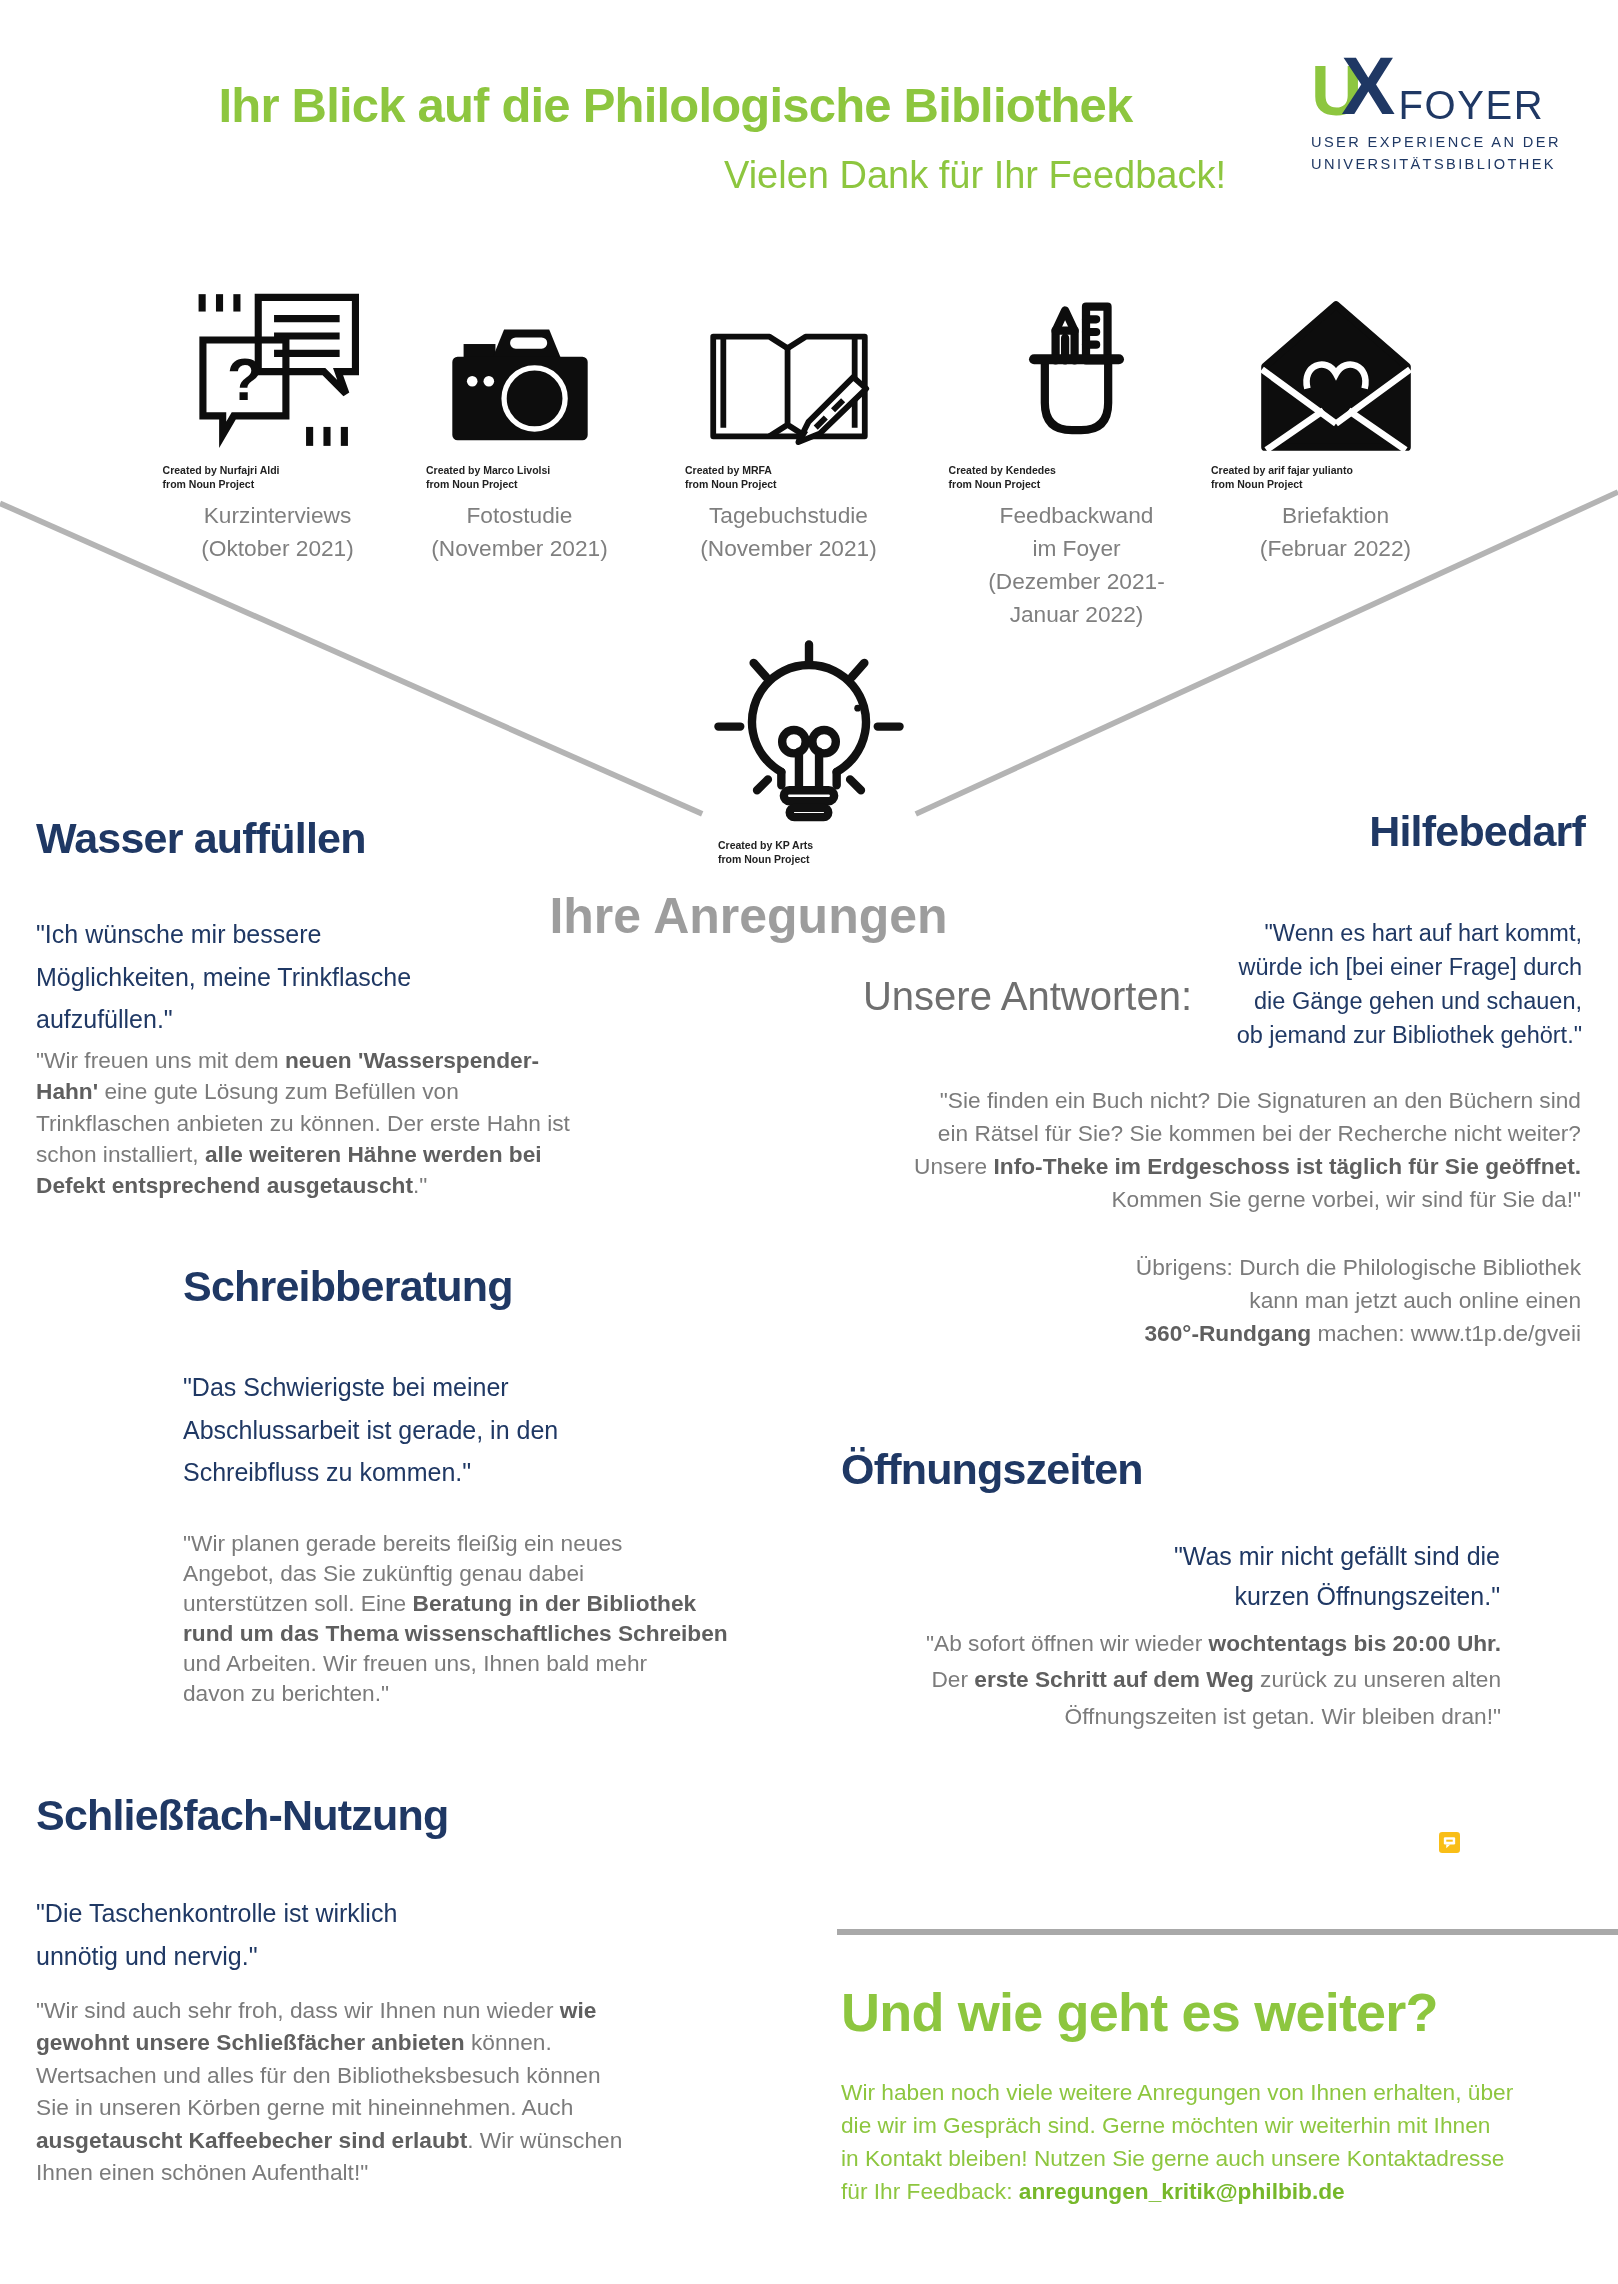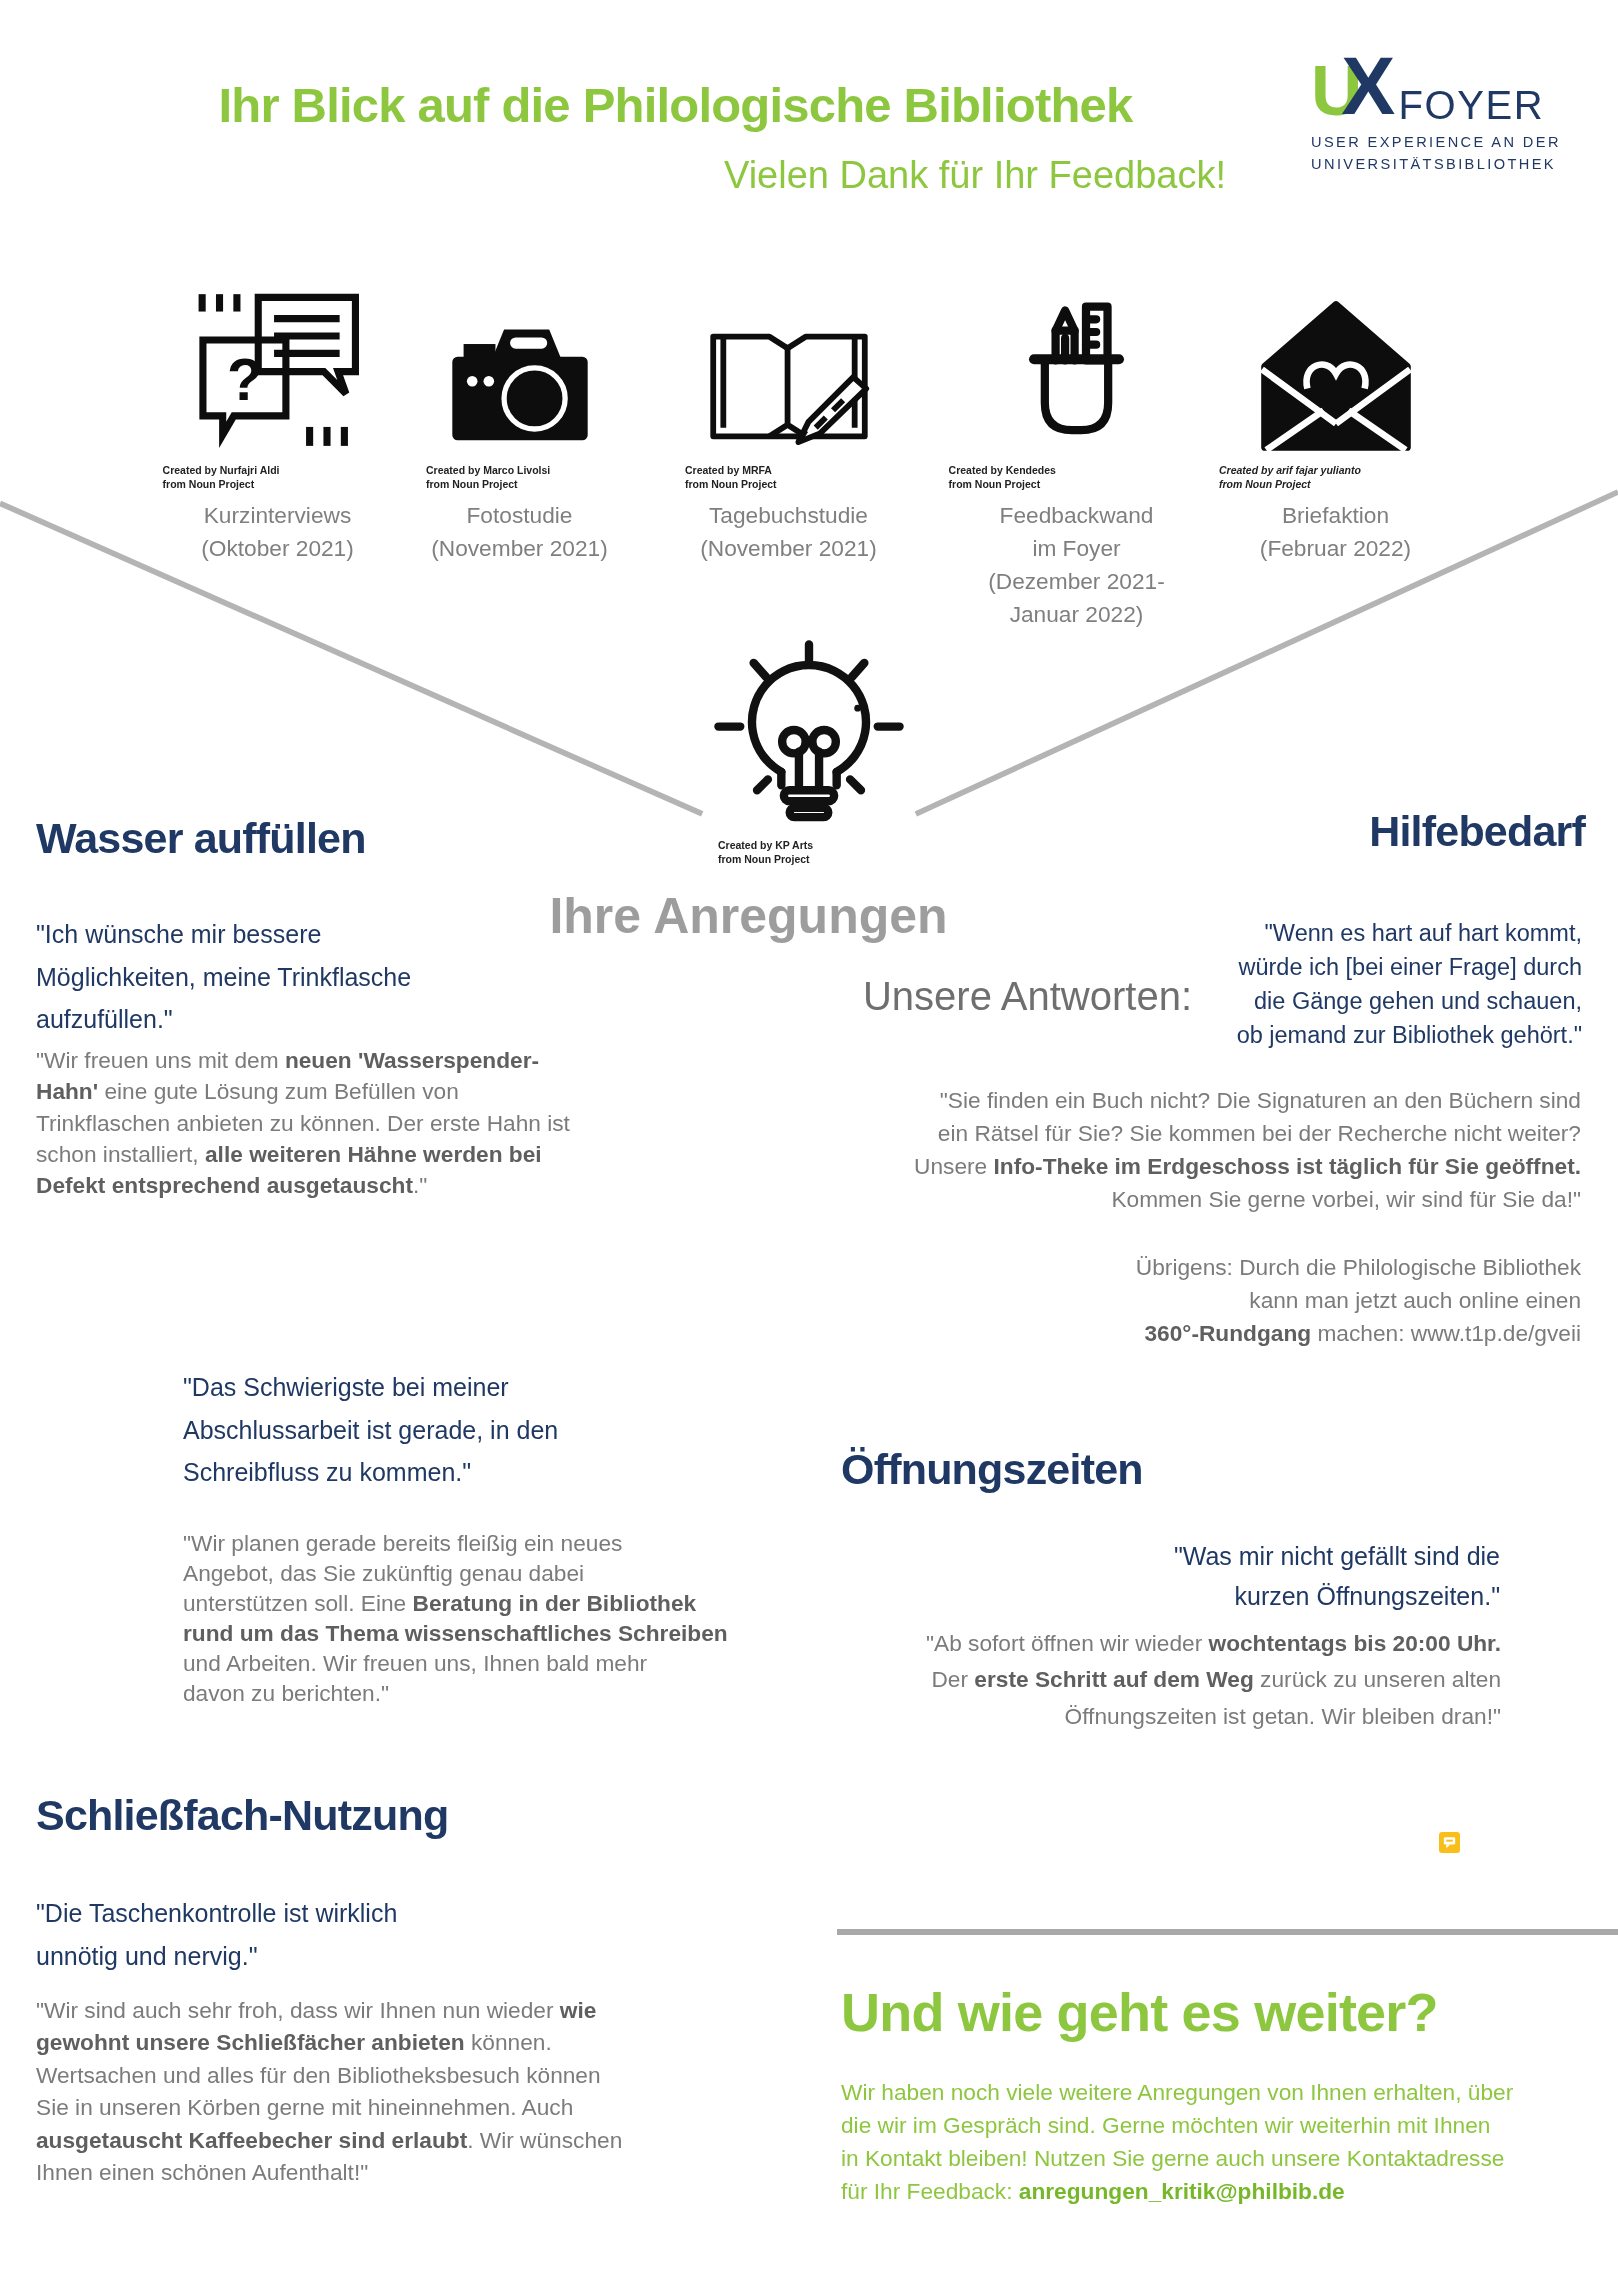--- a/index.html
+++ b/index.html
@@ -19,21 +19,21 @@
   .logo-row{display:flex;align-items:flex-end;line-height:0.9;}
   .logo-u{font-size:71px;font-weight:bold;color:#8dc63f;}
   .logo-x{font-size:81px;font-weight:bold;color:#1f3864;margin-left:-21px;}
   .logo-foyer{font-size:40px;color:#1f3864;letter-spacing:1.6px;margin-left:3.2px;}
   .logo-sub{margin-top:9px;font-size:14.6px;letter-spacing:2.4px;color:#1f3864;line-height:1.5;}
 
   .method{top:275px;width:259px;text-align:center;}
   .icon-box{height:178px;display:flex;align-items:flex-end;justify-content:center;}
   .credit{margin-top:9.7px;font-size:10.5px;font-weight:bold;color:#222;line-height:1.35;text-align:left;}
   .m1 .credit{margin-left:14.6px;} .m2 .credit{margin-left:36px;} .m3 .credit{margin-left:26px;}
-  .m4 .credit{margin-left:1.6px;}  .m5 .credit{margin-left:13px;font-style:italic;}
+  .m4 .credit{margin-left:1.6px;}  .m5 .credit{margin-left:5px;}
   .caption{margin-top:8px;font-size:22.7px;color:#7f7f7f;line-height:1.45;text-align:center;}
 
   .bulb-credit{left:718px;top:838px;font-size:10.5px;font-weight:bold;color:#222;line-height:1.35;}
   .ideas-title{left:425px;top:887px;width:647px;text-align:center;font-size:50px;font-weight:bold;color:#9d9d9d;}
   .answers-title{left:545px;top:974px;width:647px;text-align:right;font-size:40px;color:#6f6f6f;}
 
   .sec-heading{font-size:43px;font-weight:bold;color:#1f3864;letter-spacing:-0.8px;line-height:1.05;}
   .quote{font-size:25px;color:#1f3864;line-height:1.7;}
   .quote-tight{font-size:23.5px;line-height:1.45;}
   .answer{font-size:22.7px;color:#7b7b7b;line-height:1.38;}
@@ -198,20 +198,21 @@
 die Gänge gehen und schauen,
 ob jemand zur Bibliothek gehört."</div>
   <p class="abs answer pre right" style="left:841px;top:1084px;width:740px;margin:0;line-height:1.45;"><span>"Sie finden ein Buch nicht? Die Signaturen an den Büchern sind
 ein Rätsel für Sie? Sie kommen bei der Recherche nicht weiter?
 Unsere </span><span class="b">Info-Theke im Erdgeschoss ist täglich für Sie geöffnet.</span><span>
 Kommen Sie gerne vorbei, wir sind für Sie da!"</span></p>
   <p class="abs answer pre right" style="left:1003px;top:1251px;width:578px;margin:0;line-height:1.45;"><span>Übrigens: Durch die Philologische Bibliothek
 kann man jetzt auch online einen
 </span><span class="b">360°-Rundgang</span><span> machen: www.t1p.de/gveii</span></p>
 
+  <div class="abs sec-heading" style="left:183px;top:1264px;">Schreibberatung</div>
   <div class="abs quote pre" style="left:183px;top:1366px;width:502px;">"Das Schwierigste bei meiner
 Abschlussarbeit ist gerade, in den
 Schreibfluss zu kommen."</div>
   <p class="abs answer pre" style="left:183px;top:1529px;width:583px;margin:0;line-height:1.32;"><span>"Wir planen gerade bereits fleißig ein neues
 Angebot, das Sie zukünftig genau dabei
 unterstützen soll. Eine </span><span class="b">Beratung in der Bibliothek
 rund um das Thema wissenschaftliches Schreiben</span><span> und Arbeiten. Wir freuen uns, Ihnen bald mehr
 davon zu berichten."</span></p>
 
   <div class="abs sec-heading" style="left:841px;top:1447px;width:655px;text-align:left;">Öffnungszeiten</div>

